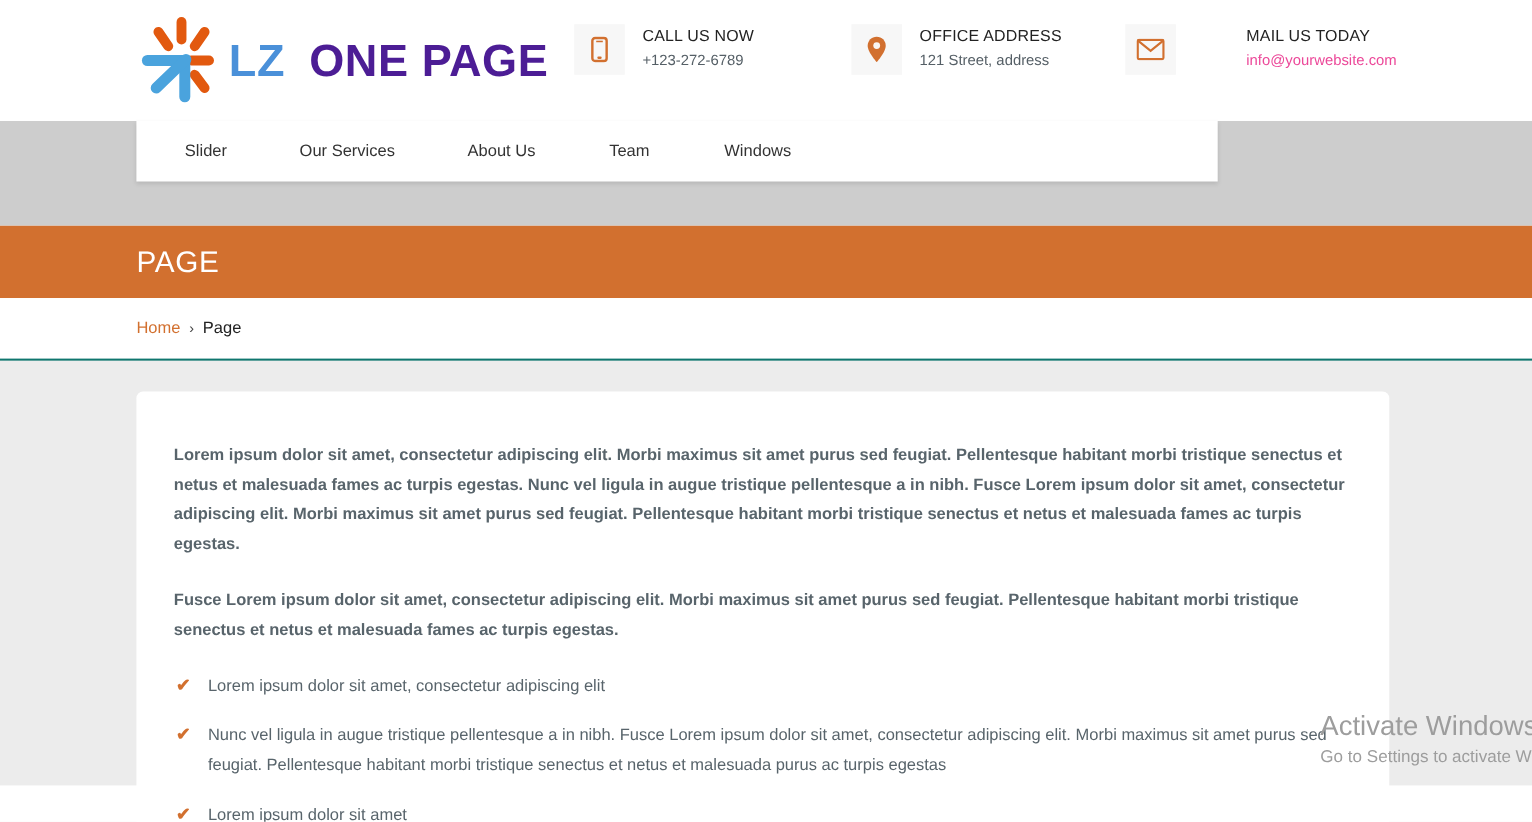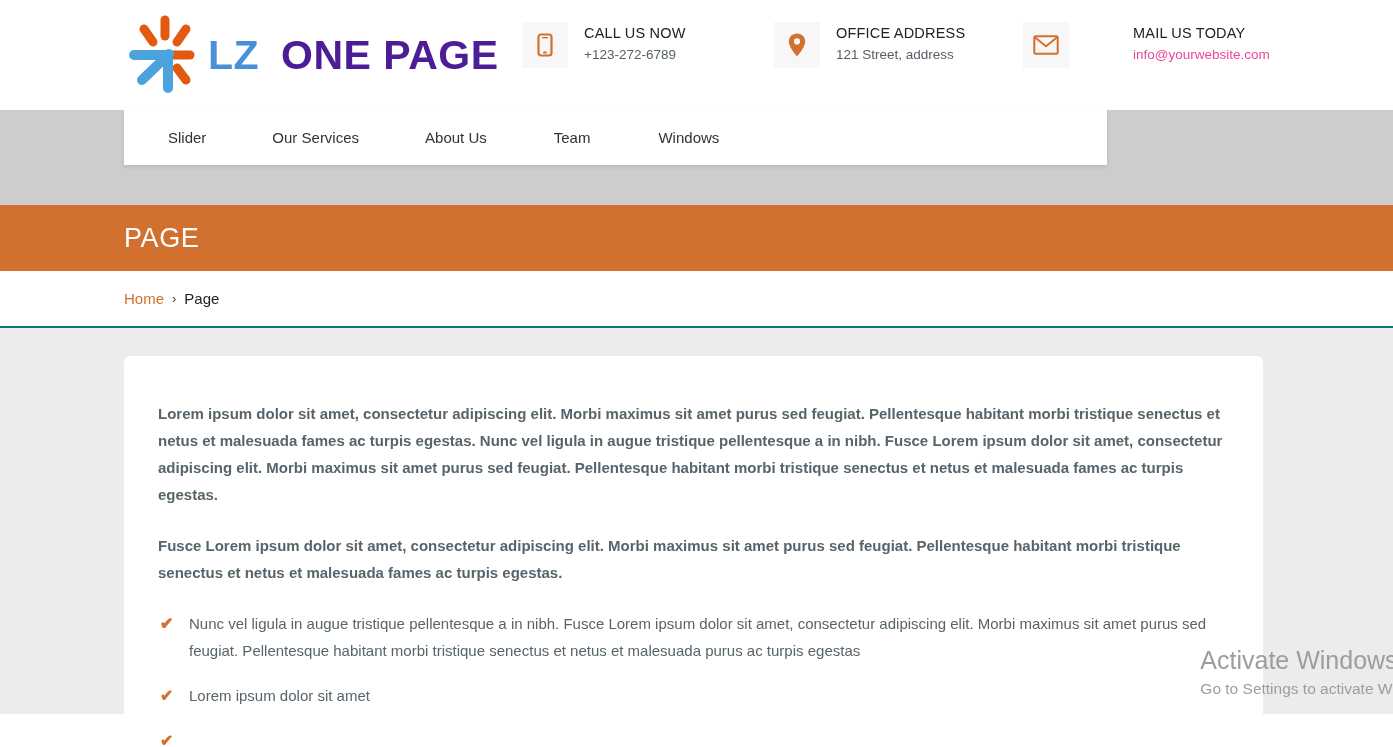--- a/index.html
+++ b/index.html
@@ -303,20 +303,21 @@
 
 <div class="content-area">
   <div class="content-card">
 
     <p class="para">Lorem ipsum dolor sit amet, consectetur adipiscing elit. Morbi maximus sit amet purus sed feugiat. Pellentesque habitant morbi tristique senectus et netus et malesuada fames ac turpis egestas. Nunc vel ligula in augue tristique pellentesque a in nibh. Fusce Lorem ipsum dolor sit amet, consectetur adipiscing elit. Morbi maximus sit amet purus sed feugiat. Pellentesque habitant morbi tristique senectus et netus et malesuada fames ac turpis egestas.</p>
     <p class="para">Fusce Lorem ipsum dolor sit amet, consectetur adipiscing elit. Morbi maximus sit amet purus sed feugiat. Pellentesque habitant morbi tristique senectus et netus et malesuada fames ac turpis egestas.</p>
 
     <ul class="check-list">
       <li class="check-item">
         <span class="check-mark">✔</span>
+        <span>Lorem ipsum dolor sit amet, consectetur adipiscing elit</span>
       </li>
       <li class="check-item">
         <span class="check-mark">✔</span>
         <span>Nunc vel ligula in augue tristique pellentesque a in nibh. Fusce Lorem ipsum dolor sit amet, consectetur adipiscing elit. Morbi maximus sit amet purus sed feugiat. Pellentesque habitant morbi tristique senectus et netus et malesuada purus ac turpis egestas</span>
       </li>
       <li class="check-item">
         <span class="check-mark">✔</span>
         <span>Lorem ipsum dolor sit amet</span>
       </li>
       <li class="check-item">

